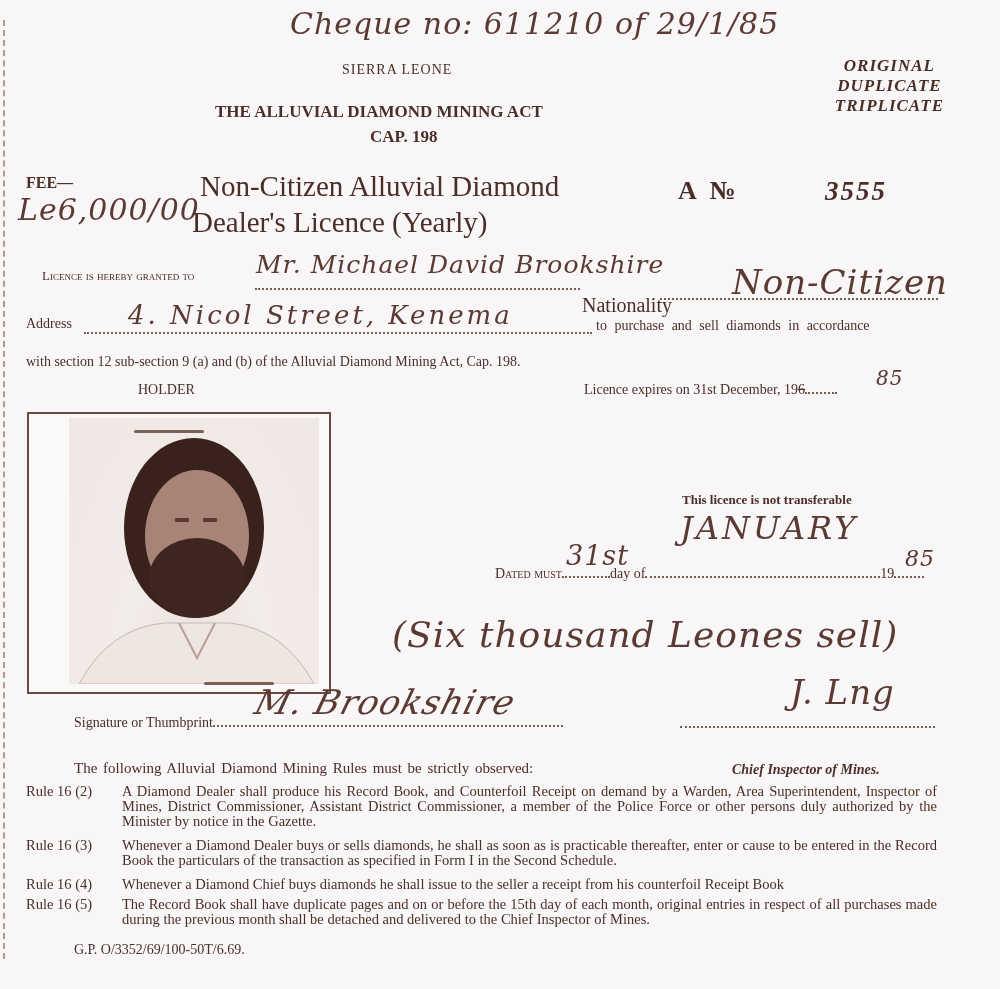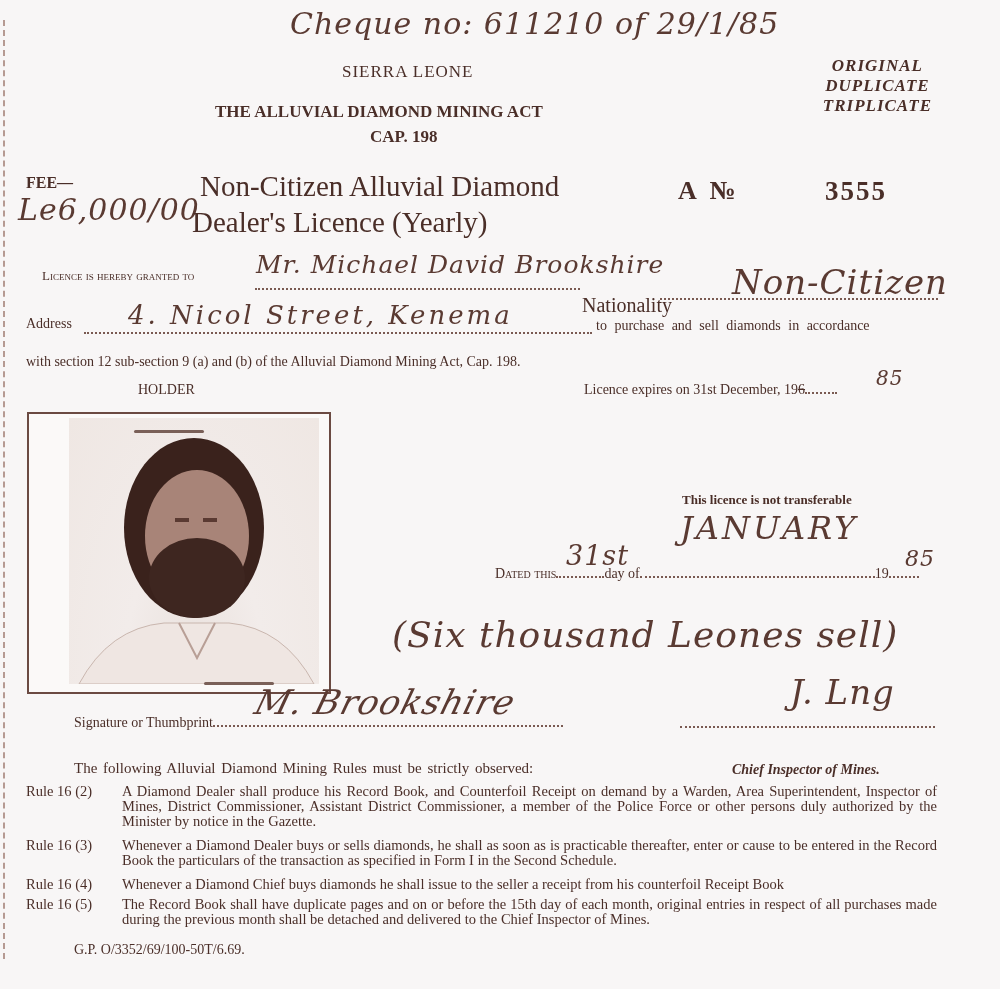--- a/index.html
+++ b/index.html
@@ -17,30 +17,30 @@
     font-family:"DejaVu Serif", serif; font-style:italic;
     color:#5a3a32; letter-spacing:1px;
   }
   .bold { font-weight:bold; }
   .ital { font-style:italic;margin-top:28px; }
   .sc { font-variant:small-caps;margin-left:12px; }
   .dots {
     display:inline-block; border-bottom:2px dotted #7a5a52; vertical-align:baseline;
   }
   .cheque { top:6px; left:290px; font-size:30px; }
-  .country { top:62px; left:342px; font-size:17px; letter-spacing:1px; }
+  .country { top:62px; left:342px; font-size:14px; letter-spacing:1px; }
   .act { top:102px; left:215px; font-size:17px; }
   .cap { top:127px; left:370px; font-size:17px; }
-  .copies { top:56px; right:68px; text-align:center; font-size:17px; line-height:20px; font-style:italic; font-weight:bold; letter-spacing:1px;}
+  .copies { top:56px; right:56px; text-align:center; font-size:17px; line-height:20px; font-style:italic; font-weight:bold; letter-spacing:1px;}
   .fee-label { top:174px; left:26px; font-size:16px; }
   .fee-val { top:192px; left:18px; font-size:30px; }
   .title1 { top:170px; left:200px; font-size:29px; }
   .title2 { top:206px; left:192px; font-size:29px; }
   .serial-pref { top:176px; left:678px; font-size:26px; }
-  .serial-no { top:176px; left:825px; font-size:27px; letter-spacing:2px; }
+  .serial-no { top:176px; left:825px; font-size:27px; letter-spacing:2px;font-style:italic; }
   .photo {
     position:absolute; left:27px; top:412px; width:300px; height:278px;
     border:2px solid #6b4a42; background:#fbf9f8;
   }
   .photo-inner {
     position:absolute; left:40px; top:4px; width:250px; height:266px;
     background:radial-gradient(ellipse at 50% 100%, #e9e0dc 0%, #f2ecea 40%, #efe7e3 100%);
     overflow:hidden;
   }
   .staple { position:absolute; height:3px; background:#7a6058; border-radius:2px; }
@@ -109,21 +109,21 @@
       <path d="M110 205 L128 240 L146 205" fill="none" stroke="#b89f96" stroke-width="2"></path>
     </svg>
   </div>
   <div class="staple" style="left:105px; top:16px; width:70px;"></div>
   <div class="staple" style="left:175px; top:268px; width:70px;"></div>
 </div>
 
 <div class="abs bold" style="top:492px; left:682px; font-size:13px;">This licence is not transferable</div>
 
 <div class="abs" style="top:566px; left:483px; font-size:14px;">
-  <span class="sc">Dated this</span><span class="dots" style="width:48px;"></span><span>day of</span><span class="dots" style="width:235px;"></span><span>19</span><span class="dots" style="width:30px;"></span>
+  <span class="sc">Dated must</span><span class="dots" style="width:48px;"></span><span>day of</span><span class="dots" style="width:235px;"></span><span>19</span><span class="dots" style="width:30px;"></span>
 </div>
 <div class="abs hand" style="top:540px; left:566px; font-size:27px;">31st</div>
 <div class="abs hand" style="top:509px; left:680px; font-size:32px; letter-spacing:3px;">JANUARY</div>
 <div class="abs hand" style="top:546px; left:905px; font-size:22px;">85</div>
 
 <div class="abs hand" style="top:614px; left:392px; font-size:36px;">(Six thousand Leones sell)</div>
 
 <div class="abs" style="top:715px; left:74px; font-size:14px;">
   <span>Signature or Thumbprint</span><span class="dots" style="width:350px;"></span>
 </div>

